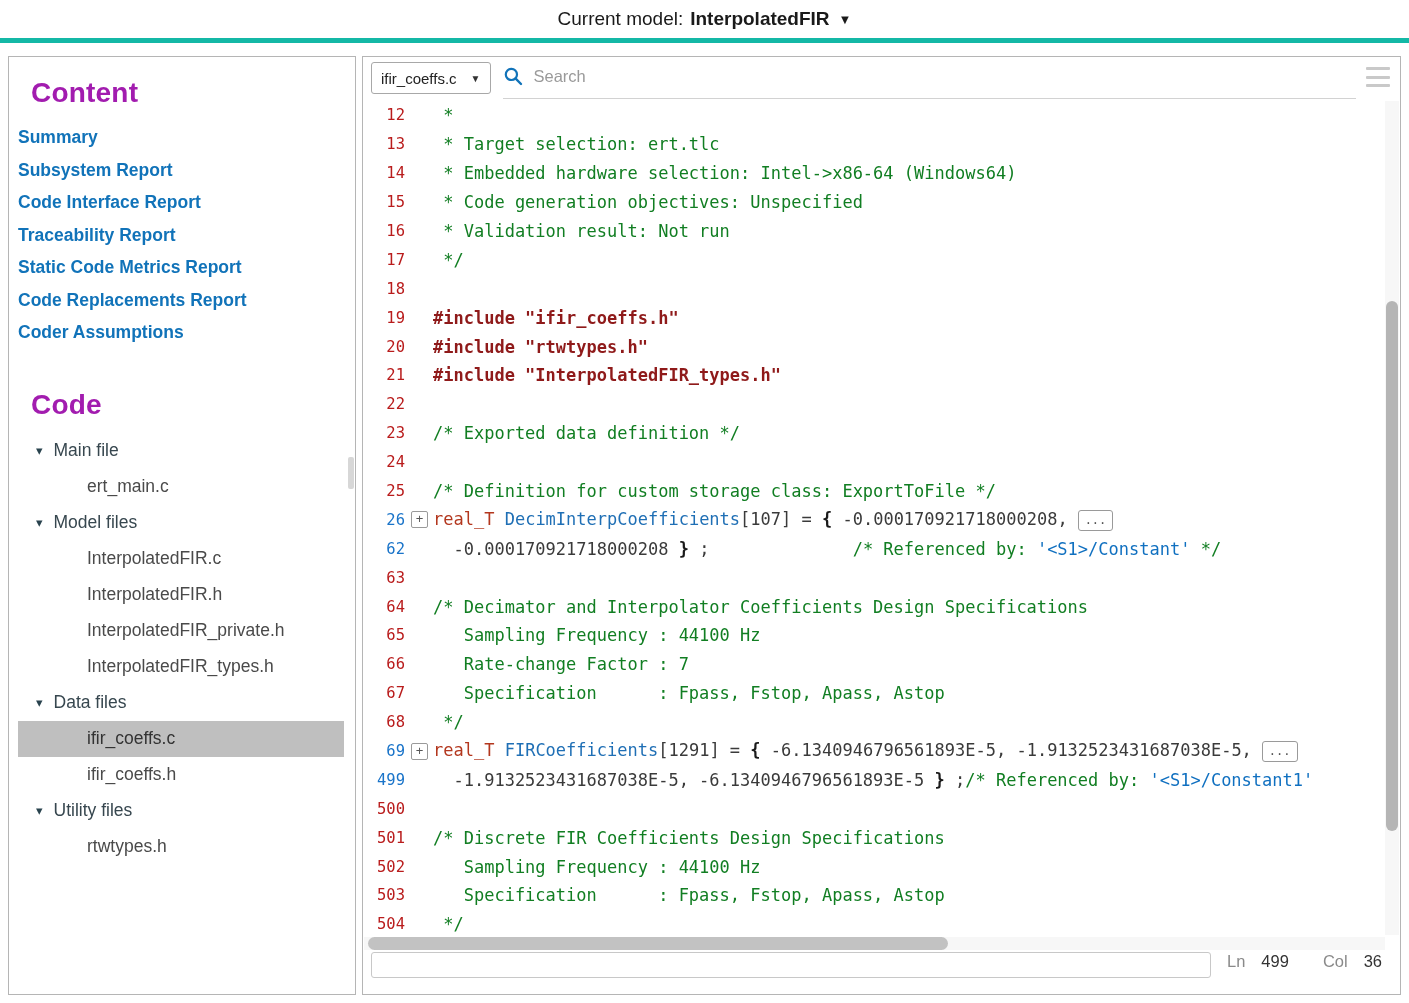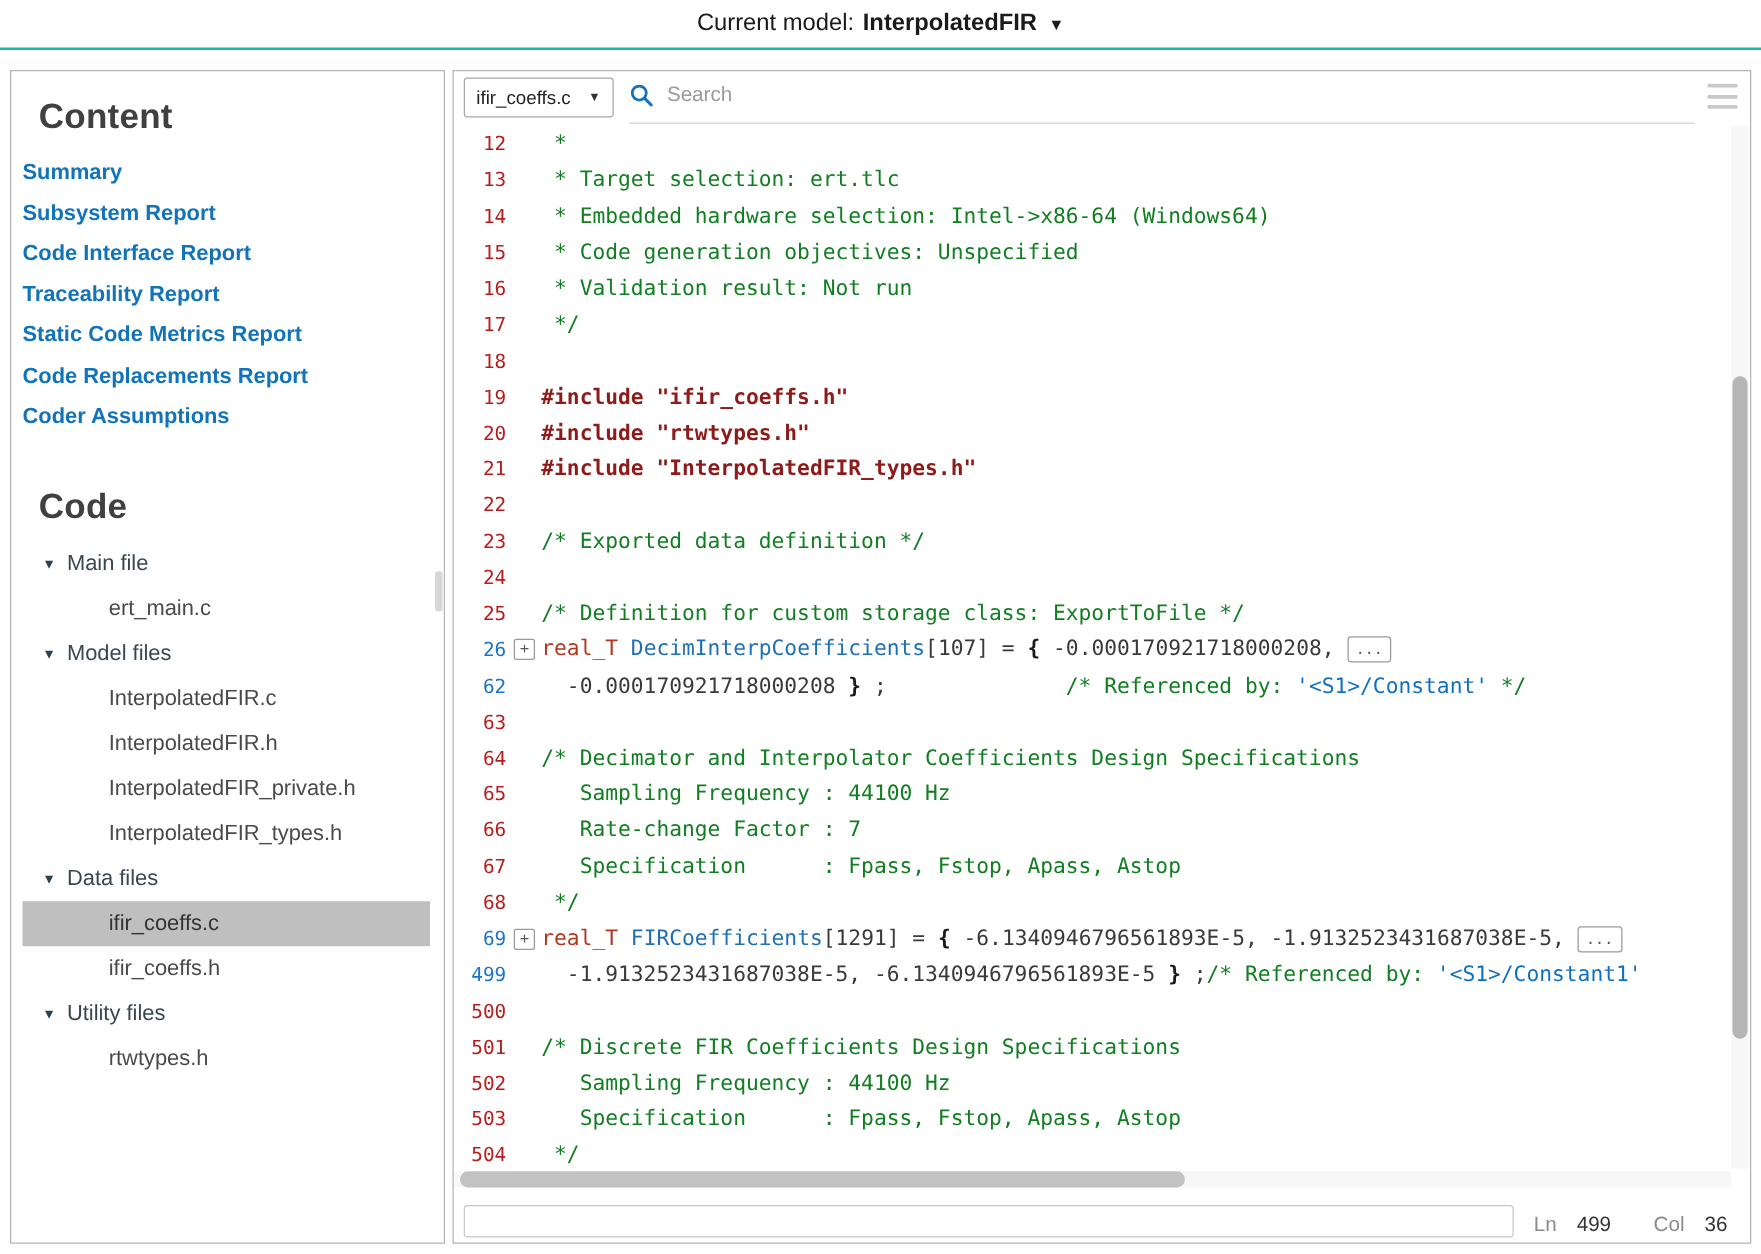--- a/index.html
+++ b/index.html
@@ -2,21 +2,21 @@
 <html><head>
 <meta charset="utf-8">
 <style>
   html,body{margin:0;padding:0;background:#fff;}
   body{
     width:1409px;height:1003px;overflow:hidden;position:relative;
     font-family:"Liberation Sans","DejaVu Sans",sans-serif;color:#222;
   }
   
   .topbar{
-    height:38px;border-bottom:2px solid #14b8a6;
+    height:38px;border-bottom:5px solid #14b8a6;
     display:flex;align-items:center;justify-content:center;gap:7px;
     font-size:19px;color:#1a1a1a;background:#fff;
   }
   .topbar .model-name{font-weight:bold;text-align:center;}
   .topbar .caret{font-size:13px;margin-left:2px;color:#1a1a1a;}
 
   
   .layout{position:absolute;top:56px;left:8px;right:8px;bottom:8px;display:flex;gap:6px;}
   .sidebar{
     width:348px;flex:none;border:1px solid #b5b5b5;box-sizing:border-box;
@@ -26,21 +26,21 @@
     flex:1;border:1px solid #b5b5b5;box-sizing:border-box;background:#fff;
     display:flex;flex-direction:column;position:relative;overflow:hidden;
   }
   .split-handle{
     position:absolute;left:348px;top:457px;width:6px;height:32px;
     background:#d7d7d7;border-radius:2px;
   }
 
   
   .sb-title{
-    font-size:28px;font-weight:bold;color:#404040;
+    font-size:28px;font-weight:bold;color:#a21caf;
     margin:4px 0 12px 22px;letter-spacing:.2px;
   }
   .code-title{margin-top:40px;}
   #content-links{display:block;margin-left:9px;}
   .sb-link{
     display:block;line-height:32.5px;font-size:17.5px;font-weight:bold;
     color:#1173b9;text-decoration:none;cursor:pointer;white-space:nowrap;
   }
   .tree{margin-top:4px;}
   .tree-row{
@@ -116,21 +116,21 @@
   }
 
   
   .vscroll{position:absolute;top:2px;bottom:2px;right:1px;width:14px;background:#f7f7f7;}
   .vthumb{position:absolute;top:200px;left:1px;width:12px;height:530px;background:#b5b5b5;border-radius:6px;}
   .hscroll{height:13px;flex:none;position:relative;background:#f7f7f7;margin:0 15px 2px 1px;}
   .hthumb{position:absolute;left:4px;top:0;height:13px;width:580px;background:#c2c2c2;border-radius:7px;}
 
   
   .bottombar{
-    height:38px;flex:none;display:flex;align-items:flex-end;
+    height:38px;flex:none;display:flex;align-items:flex-start;
     padding:0 14px 4px 8px;gap:0;
   }
   .goto-input{
     flex:1;height:24px;border:1px solid #c8c8c8;border-radius:3px;outline:none;
     font-size:15px;padding:0 6px;color:#333;margin-right:16px;
     font-family:"Liberation Sans",sans-serif;
   }
   .st-label{color:#8a8a8a;font-size:16.5px;margin-right:16px;}
   .st-value{color:#333;font-size:16.5px;margin-right:34px;}
   .st-value:last-child{margin-right:4px;}

